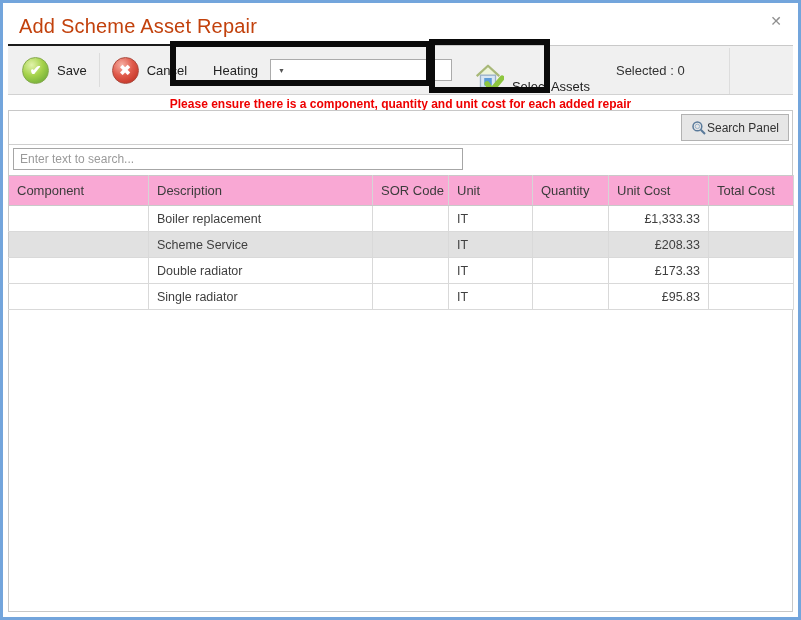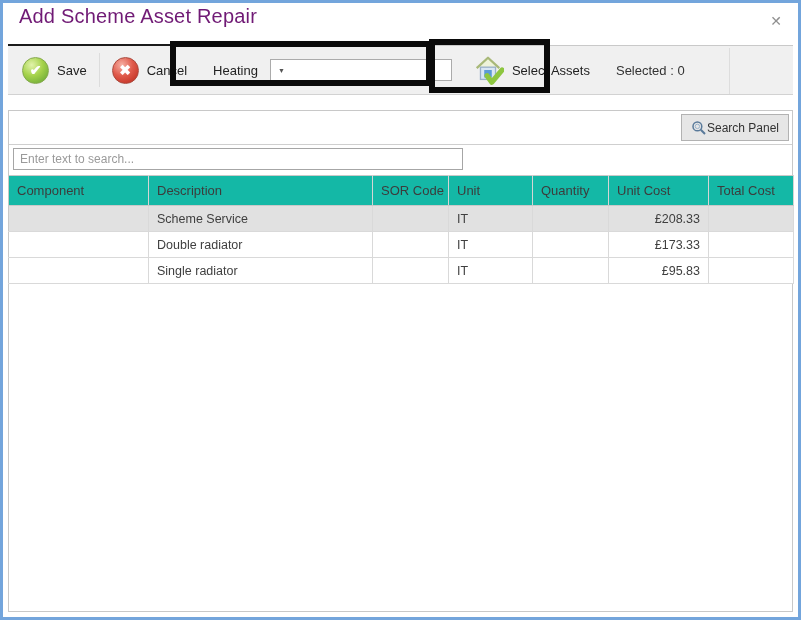--- a/index.html
+++ b/index.html
@@ -2,21 +2,21 @@
 <html><head>
 <meta charset="utf-8">
 <style>
   html,body{margin:0;padding:0;background:#fff;}
   .window{
     width:801px;height:620px;box-sizing:border-box;position:relative;
     border:3px solid #73a5dc;background:#fff;
     font-family:"Liberation Sans",sans-serif;overflow:hidden;
   }
   
-  .title{position:absolute;left:16px;top:2px;font-size:20px;color:#701a75;letter-spacing:.2px;}
+  .title{position:absolute;left:16px;top:12px;font-size:20px;color:#c2410c;letter-spacing:.2px;}
   .close{position:absolute;right:16px;top:11px;font-size:14px;color:#8f8f8f;cursor:pointer;line-height:1;}
   
   .toolbar{
     position:absolute;left:5px;top:42px;width:785px;height:50px;box-sizing:border-box;
     background:#f0f0f0;border-top:1px solid #c9c9c9;border-bottom:1px solid #d2d2d2;
     display:flex;align-items:center;
   }
   .tb-btn{display:flex;align-items:center;gap:8px;cursor:pointer;height:100%;padding:0 4px;}
   .ball{width:27px;height:27px;border-radius:50%;display:flex;align-items:center;justify-content:center;
         color:#fff;font-size:14px;font-weight:bold;box-sizing:border-box;}
@@ -47,21 +47,21 @@
   .search-panel-btn{position:absolute;right:3px;top:3px;height:27px;display:flex;align-items:center;
         background:#e6e6e6;border:1px solid #b2b2b2;font-family:"Liberation Sans",sans-serif;
         font-size:12px;color:#333;padding:0 9px;cursor:pointer;}
   .search-input{position:absolute;left:4px;top:37px;width:450px;height:22px;box-sizing:border-box;
         border:1px solid #a6a6a6;font-family:"Liberation Sans",sans-serif;font-size:12px;color:#333;padding:0 6px;outline:none;}
   .search-input::placeholder{color:#9a9a9a;}
   
   table.grid{position:absolute;left:-1px;top:64px;width:785px;border-collapse:collapse;table-layout:fixed;
         border-top:1px solid #c9c9c9;}
   .grid th{height:30px;font-size:13px;font-weight:normal;color:#3c3c3c;text-align:left;padding:0 8px;
-        background:#14b8a6;border-right:1px solid #d5d5d5;border-bottom:1px solid #c9c9c9;box-sizing:border-box;
+        background:#f9a8d4;border-right:1px solid #d5d5d5;border-bottom:1px solid #c9c9c9;box-sizing:border-box;
         white-space:nowrap;overflow:hidden;}
   .grid th:first-child{border-left:1px solid #c8c8c8;}
   .grid td{height:26px;font-size:12.5px;color:#3f3f3f;padding:0 8px;background:#fff;
         border-right:1px solid #d9d9d9;border-bottom:1px solid #d9d9d9;box-sizing:border-box;
         white-space:nowrap;overflow:hidden;}
   .grid td:first-child{border-left:1px solid #c8c8c8;}
   .grid tr.row-alt td{background:#e1e1e1;}
   .grid td.num{text-align:right;}
   .c-component{width:140px;} .c-desc{width:224px;} .c-sor{width:76px;} .c-unit{width:84px;}
   .c-qty{width:76px;} .c-ucost{width:100px;} .c-tcost{width:85px;}
@@ -85,39 +85,40 @@
     <div class="tb-btn">
       <span class="ball red">
           <span>✖</span>
         </span>
       <span class="tb-label">Cancel</span>
     </div>
     <span class="cat-label">Heating</span>
     <div class="combo">
       <span class="combo-arrow">▼</span>
     </div>
-    <div class="tb-btn" style="margin-left:16px;">
+    <div class="tb-btn" style="margin-left:16px;align-items:flex-end;">
       <span>
         <svg class="house-icon" viewBox="0 0 34 34">
           <path d="M5 15 L17 4 L29 15" fill="#eef3da" stroke="#a8b878" stroke-width="2.4" stroke-linejoin="round"></path>
           <rect x="9" y="14" width="16" height="13" fill="#d8e6f4" stroke="#9ab0c8" stroke-width="1.4"></rect>
           <rect x="13" y="17" width="8" height="8" fill="#5b9bd5"></rect>
           <path d="M16 23 l5 7 l11 -13" fill="none" stroke="#8dc63f" stroke-width="5.5" stroke-linecap="round" stroke-linejoin="round"></path>
         </svg>
       </span>
       <span class="tb-label">Select Assets</span>
     </div>
     <span class="selected-label">Selected : 0</span>
     <div class="tb-divider"></div>
   </div>
 
   <div class="annotation rect-category"></div>
   <div class="annotation rect-select"></div>
   <div class="dark-line"></div>
 
+  <div class="warning">Please ensure there is a component, quantity and unit cost for each added repair</div>
 
   <div class="grid-panel">
     <div class="panel-strip">
       <button class="search-panel-btn">
         <span style="display:flex;">
           <svg width="16" height="16" viewBox="0 0 16 16">
             <circle cx="6.4" cy="6.4" r="4.4" fill="none" stroke="#5a7a9a" stroke-width="1.5"></circle>
             <circle cx="6.4" cy="6.4" r="2.2" fill="none" stroke="#9ab4cc" stroke-width="1"></circle>
             <line x1="9.8" y1="9.8" x2="14" y2="14" stroke="#5a7a9a" stroke-width="2"></line>
           </svg>
@@ -143,20 +144,29 @@
           <th>Component</th>
           <th>Description</th>
           <th>SOR Code</th>
           <th>Unit</th>
           <th>Quantity</th>
           <th>Unit Cost</th>
           <th>Total Cost</th>
         </tr>
       </thead>
       <tbody>
+        <tr>
+          <td></td>
+          <td>Boiler replacement</td>
+          <td></td>
+          <td>IT</td>
+          <td></td>
+          <td class="num">£1,333.33</td>
+          <td class="num"></td>
+        </tr>
         <tr class="row-alt">
           <td></td>
           <td>Scheme Service</td>
           <td></td>
           <td>IT</td>
           <td></td>
           <td class="num">£208.33</td>
           <td class="num"></td>
         </tr>
         <tr>

